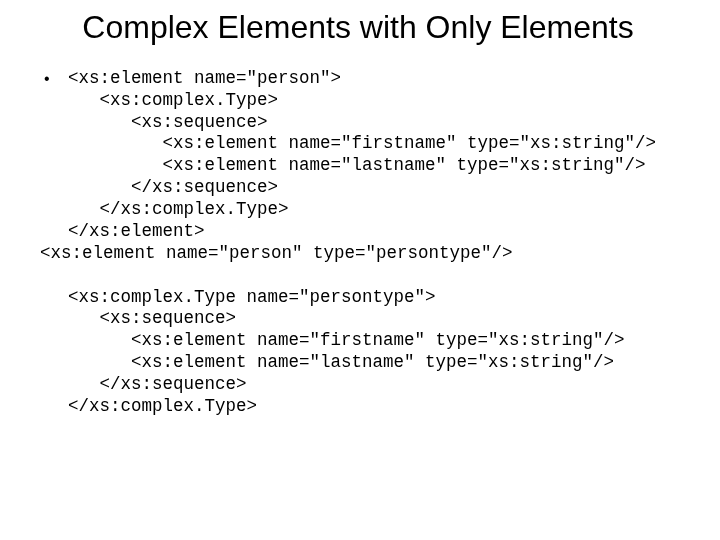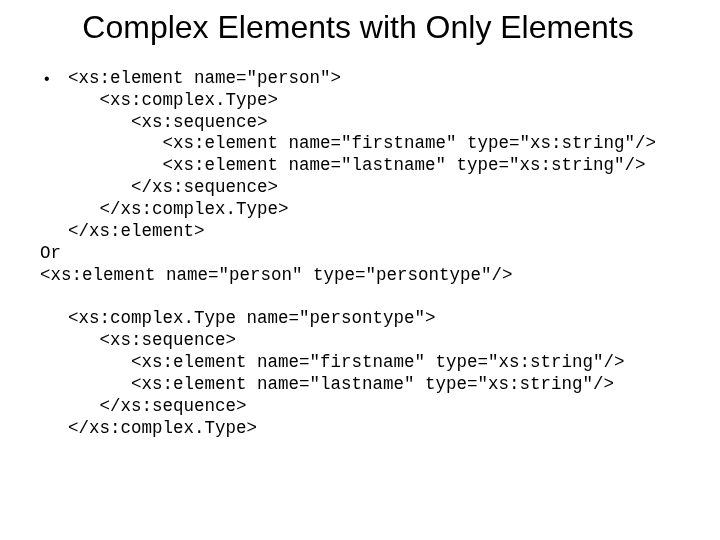--- a/index.html
+++ b/index.html
@@ -57,21 +57,20 @@
     <div class="code-block">&lt;xs:element name="person"&gt;
    &lt;xs:complex.Type&gt;
       &lt;xs:sequence&gt;
          &lt;xs:element name="firstname" type="xs:string"/&gt;
          &lt;xs:element name="lastname" type="xs:string"/&gt;
       &lt;/xs:sequence&gt;
    &lt;/xs:complex.Type&gt;
 &lt;/xs:element&gt;</div>
   </div>
 
-  <div class="code-block">Or</div>
 
   <div class="code-block">&lt;xs:element name="person" type="persontype"/&gt;</div>
 
   <div class="code-block"> </div>
 
   <div class="code-block indent-block">&lt;xs:complex.Type name="persontype"&gt;
    &lt;xs:sequence&gt;
       &lt;xs:element name="firstname" type="xs:string"/&gt;
       &lt;xs:element name="lastname" type="xs:string"/&gt;
    &lt;/xs:sequence&gt;

